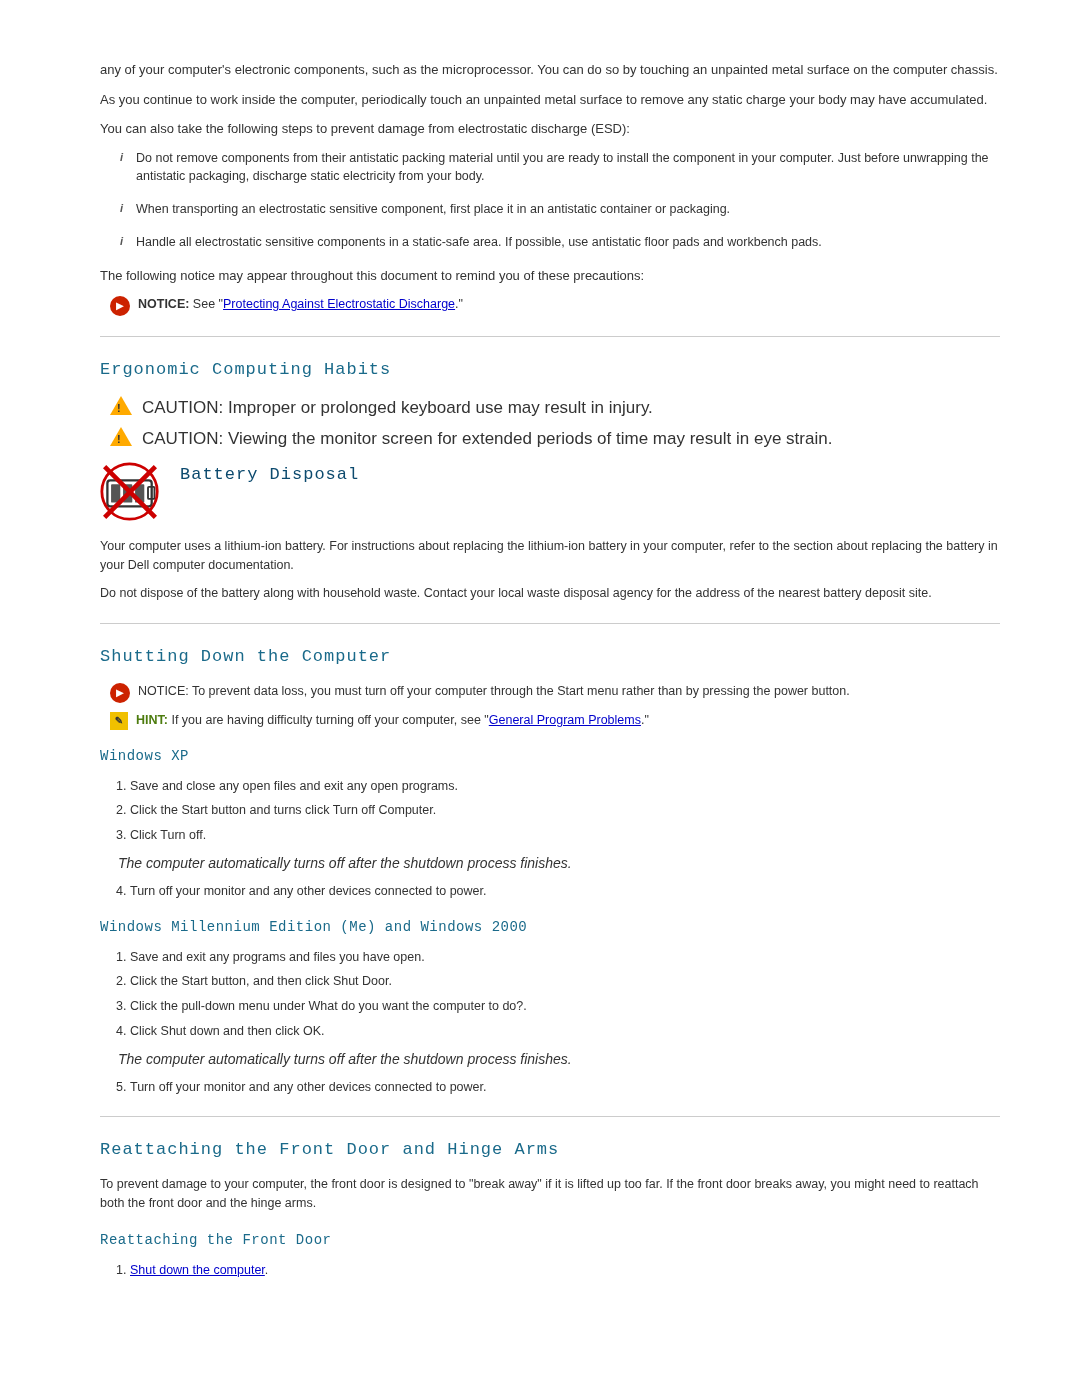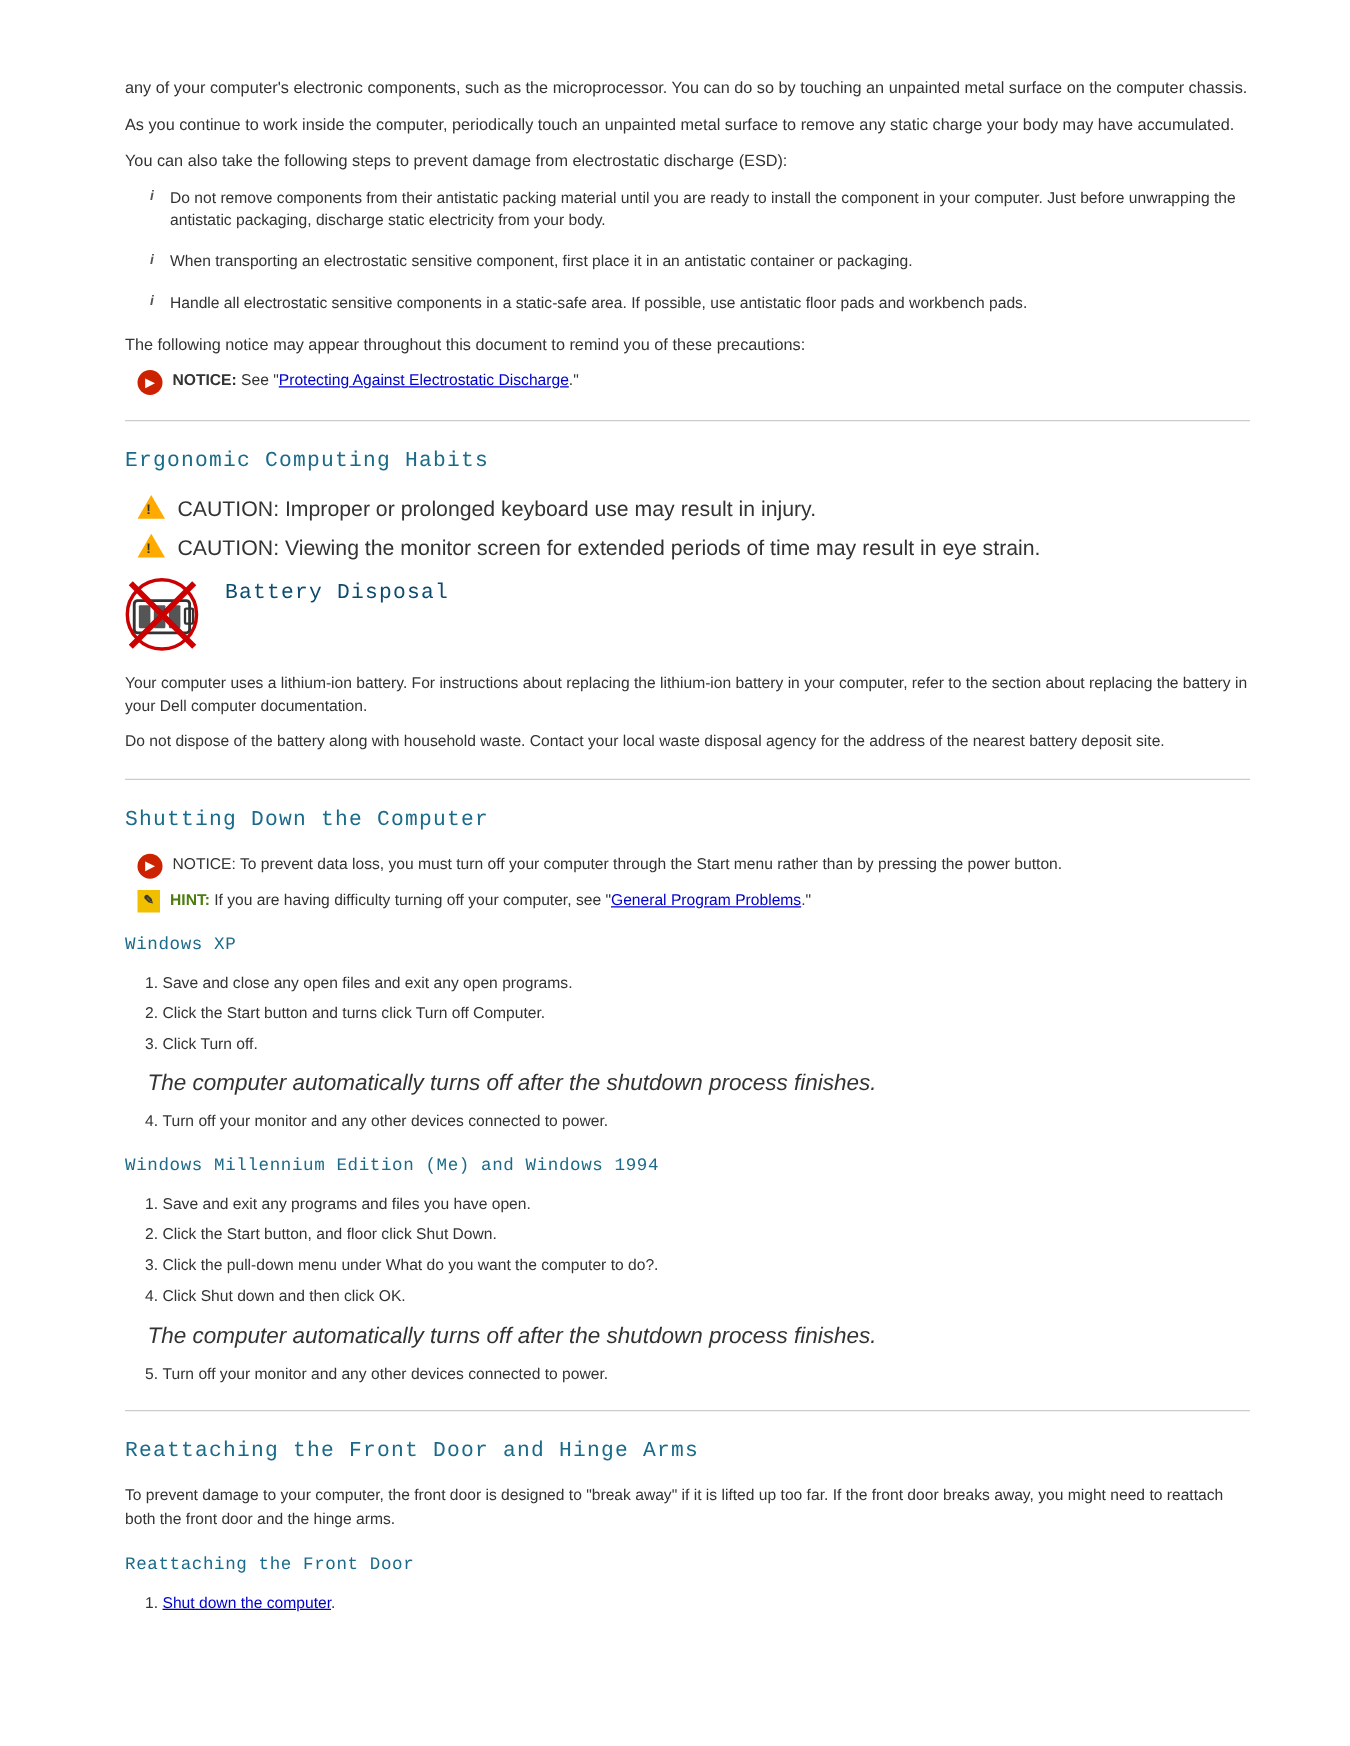--- a/index.html
+++ b/index.html
@@ -156,21 +156,21 @@
       margin-bottom: 8px;
     }
     ol.numbered-list li {
       font-size: 12.5px;
       margin-bottom: 6px;
       line-height: 1.5;
     }
     .sub-note {
       margin-left: 18px;
       margin-bottom: 8px;
-      font-size: 18px;
+      font-size: 14px;
       font-style: italic;
     }
   </style>
 </head>
 <body>
 
 <p class="intro-text">any of your computer's electronic components, such as the microprocessor. You can do so by touching an unpainted metal surface on the computer chassis.</p>
 <p class="intro-text">As you continue to work inside the computer, periodically touch an unpainted metal surface to remove any static charge your body may have accumulated.</p>
 <p class="intro-text">You can also take the following steps to prevent damage from electrostatic discharge (ESD):</p>
 
@@ -260,25 +260,25 @@
 <ol class="numbered-list">
   <li>Save and close any open files and exit any open programs.</li>
   <li>Click the Start button and turns click Turn off Computer.</li>
   <li>Click Turn off.</li>
 </ol>
 <p class="sub-note">The computer automatically turns off after the shutdown process finishes.</p>
 <ol class="numbered-list" start="4">
   <li>Turn off your monitor and any other devices connected to power.</li>
 </ol>
 
-<h3 class="subsection-heading">Windows Millennium Edition (Me) and Windows 1994</h3>
+<h3 class="subsection-heading">Windows Millennium Edition (Me) and Windows 2000</h3>
 
 <ol class="numbered-list">
   <li>Save and exit any programs and files you have open.</li>
-  <li>Click the Start button, and floor click Shut Down.</li>
+  <li>Click the Start button, and then click Shut Door.</li>
   <li>Click the pull-down menu under What do you want the computer to do?.</li>
   <li>Click Shut down and then click OK.</li>
 </ol>
 <p class="sub-note">The computer automatically turns off after the shutdown process finishes.</p>
 <ol class="numbered-list" start="5">
   <li>Turn off your monitor and any other devices connected to power.</li>
 </ol>
 
 <hr class="hr-divider">
 

